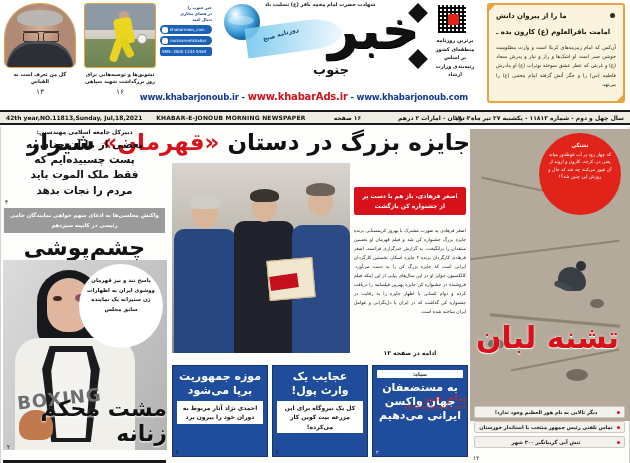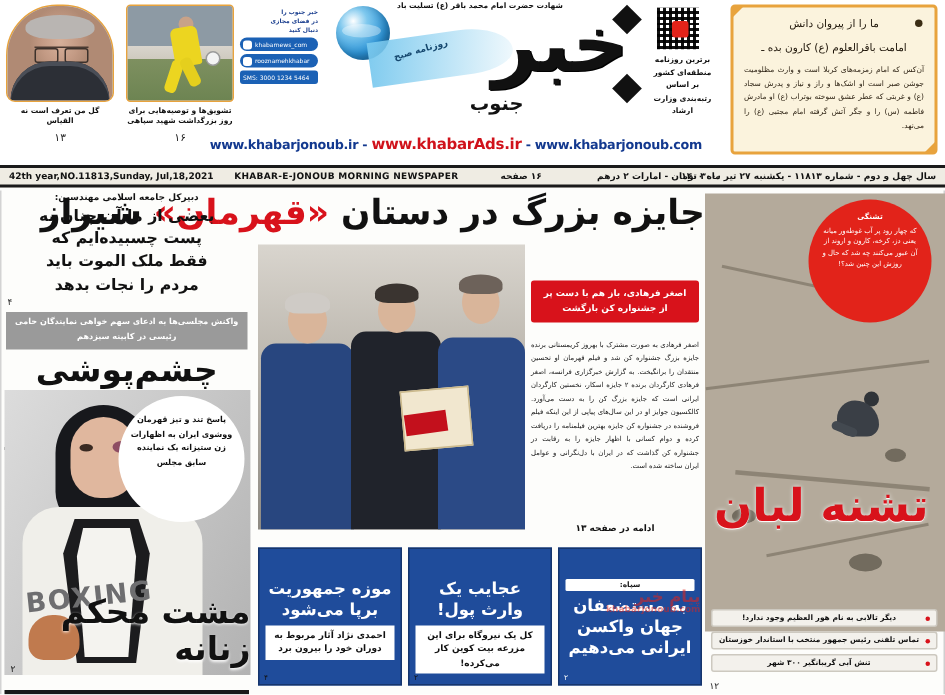--- a/index.html
+++ b/index.html
@@ -329,22 +329,22 @@
   .hadith-panel::after  { right: -1px; bottom: -1px; clip-path: polygon(100% 100%, 100% 0, 0 100%); }
   .hadith-bullet {
     position: absolute;
     right: 8px; top: 8px;
     width: 5px; height: 5px;
     border-radius: 50%;
     background: #3b2d14;
   }
   .hadith-title {
     font-size: 7px;
-    font-weight: normal;
-    text-align: center;
+    font-weight: bold;
+    text-align: left;
     line-height: 1.7;
     color: #1d1408;
     margin-bottom: 4px;
   }
   .hadith-body {
     font-size: 5px;
     line-height: 1.85;
     text-align: justify;
     color: #2a1f10;
   }
@@ -610,21 +610,21 @@
     width: 296px; height: 92px;
     display: flex;
     gap: 4px;
     direction: rtl;
   }
   .bluebox {
     flex: 1;
     background: #1f4c9b;
     border: 1px solid #16356c;
     position: relative;
-    padding: 20px 4px 2px;
+    padding: 4px 4px 2px;
     direction: rtl;
   }
   .bluebox.watermarked { background: #1f4c9b; }
   .bb-kicker {
     font-size: 5px;
     color: #e9eef8;
     text-align: center;
     background: #fff;
     color: #1a1a1a;
     border-radius: 1px;

